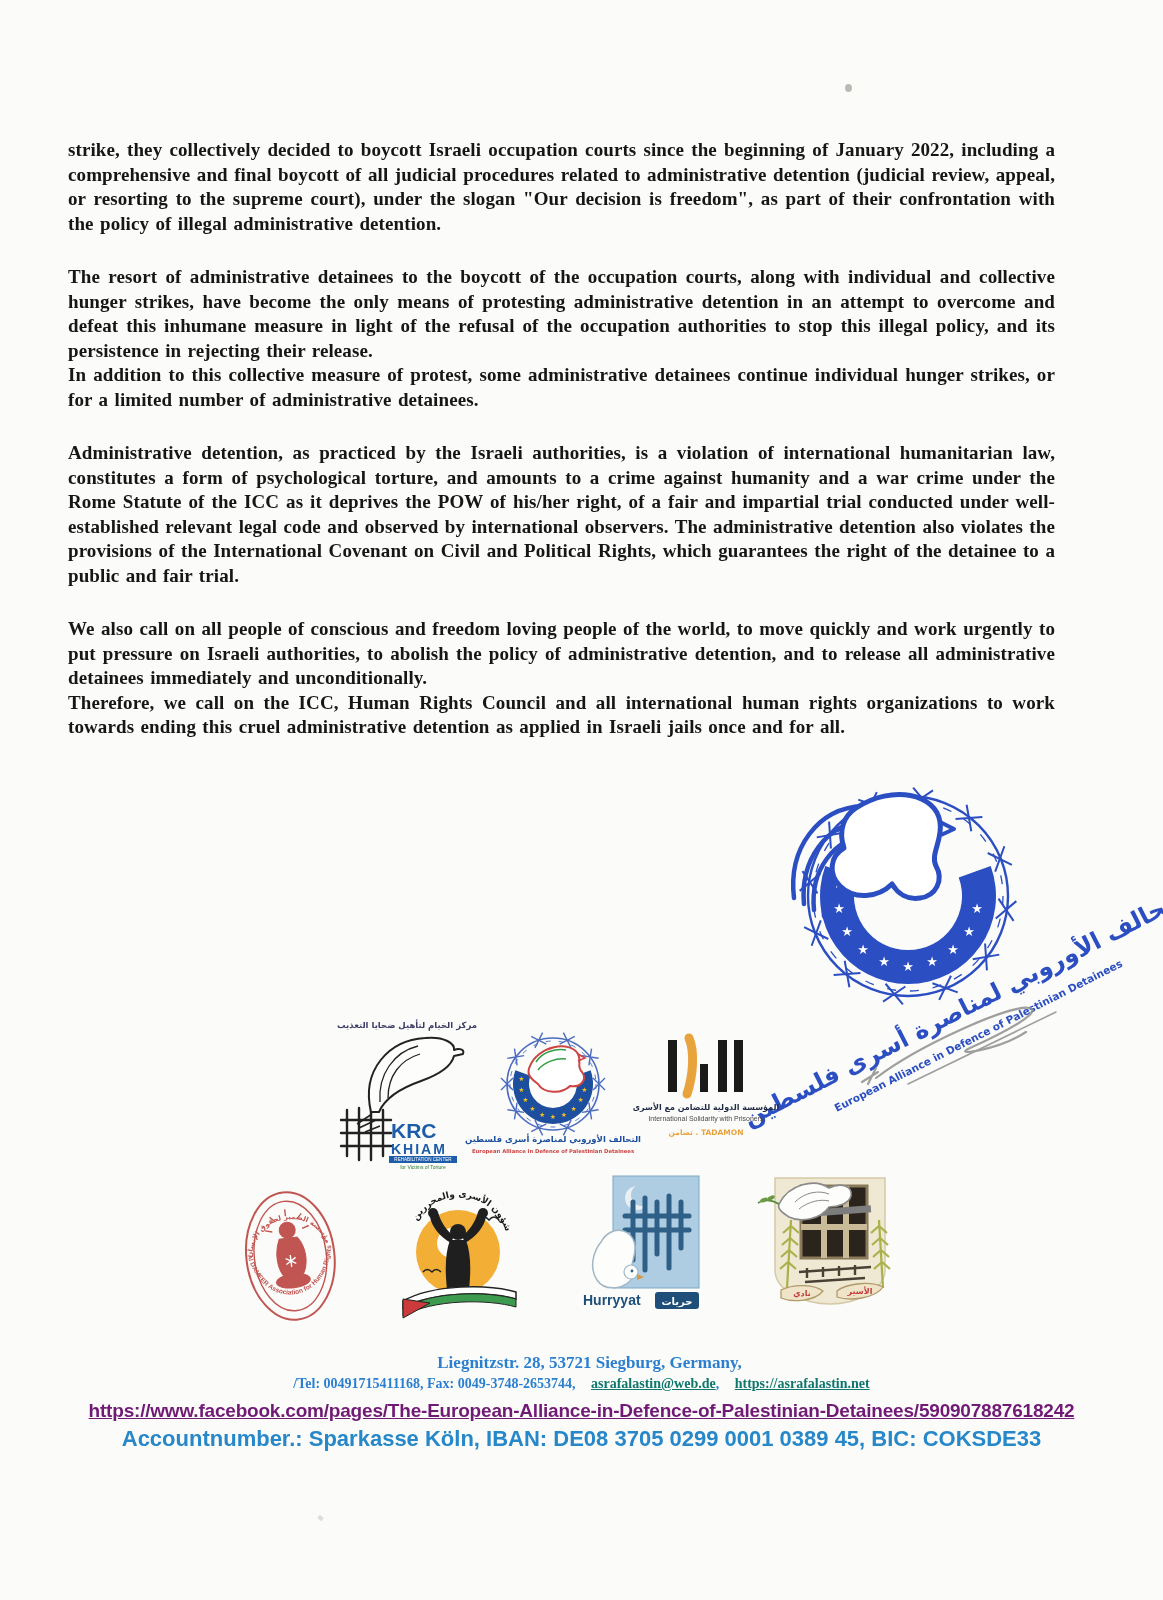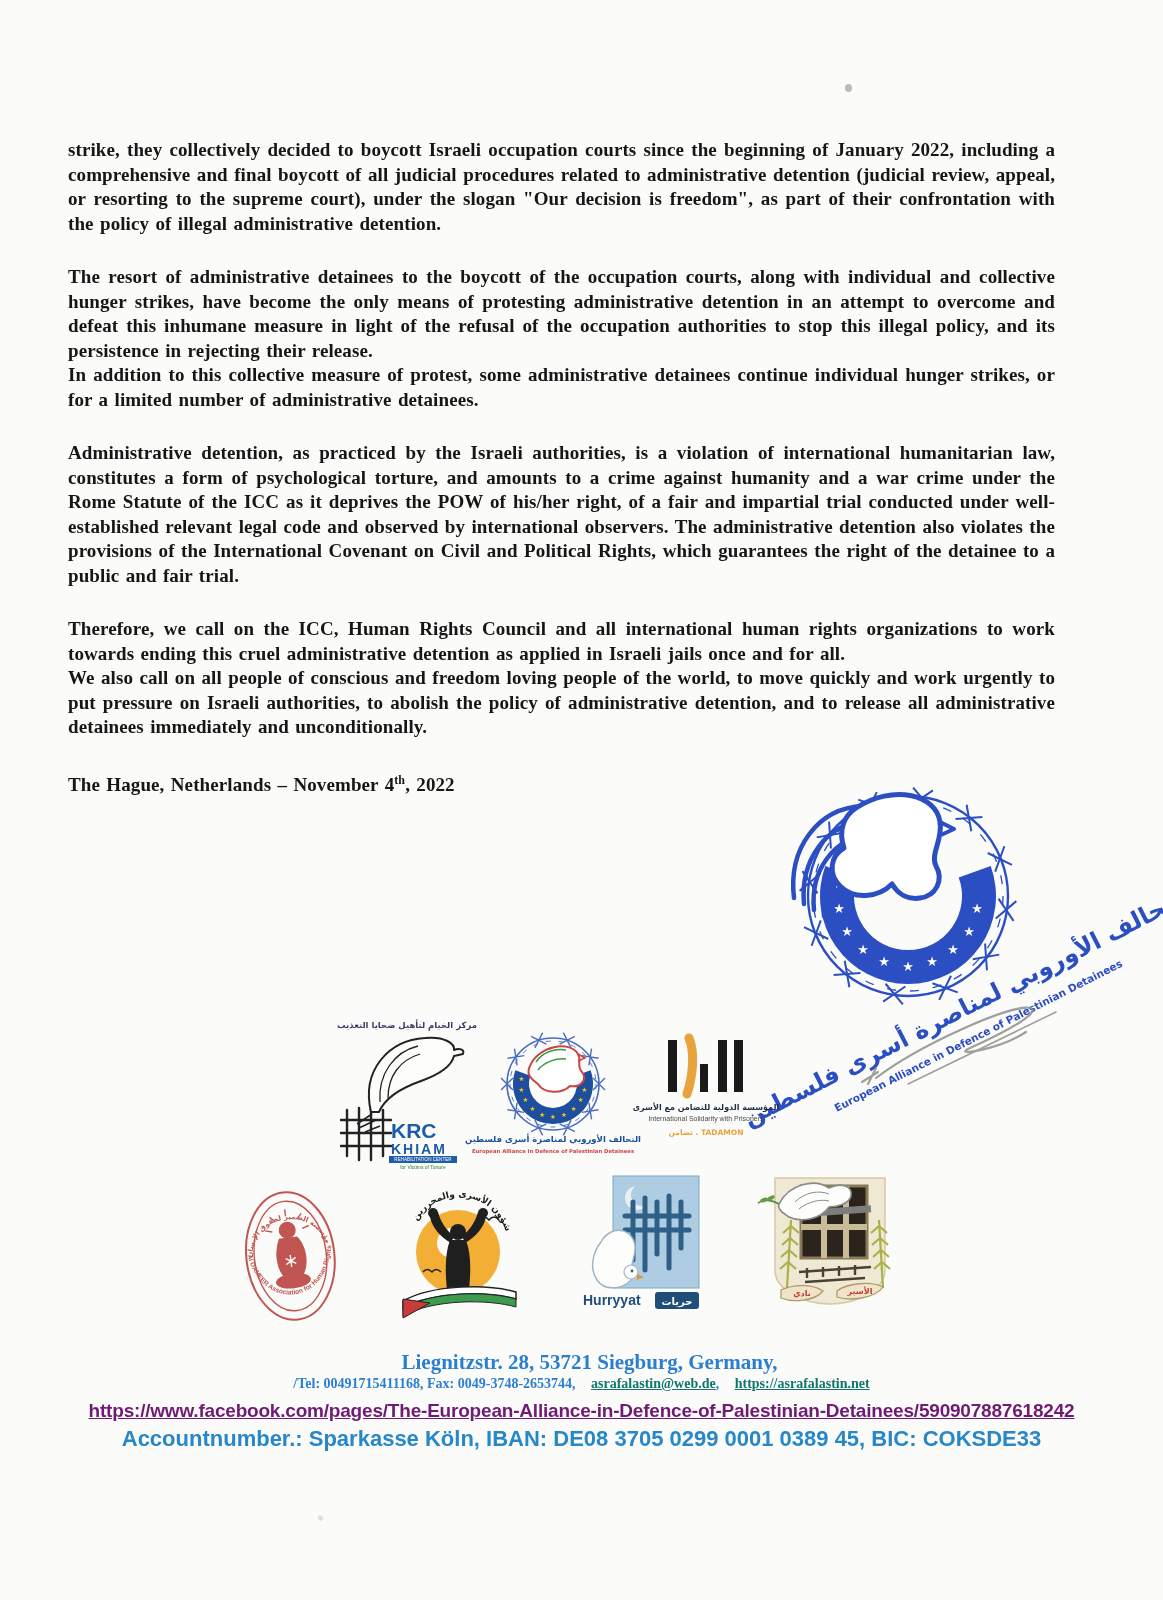--- a/index.html
+++ b/index.html
@@ -21,21 +21,21 @@
   .dateline sup{font-size:12px;line-height:0;}
   
   .abs{position:absolute;}
   svg{overflow:visible;display:block;}
   
   .footer{
     position:absolute;left:0;top:1352px;width:1163px;text-align:center;
   }
   .f-serif{color:#2b7fd0;font-weight:700;font-family:"Liberation Serif",serif;}
   .f-line1{font-size:15.5px;line-height:21px;}
-  .f-line2{font-size:21px;line-height:21px;padding-left:16px;}
+  .f-line2{font-size:17px;line-height:21px;padding-left:16px;}
   .f-line3{font-size:14px;line-height:21px;}
   .f-line3 a{color:#0f766e;text-decoration:underline;cursor:pointer;margin-left:12px;}
   .f-fb{margin-top:4px;font-family:"Liberation Sans",sans-serif;font-weight:700;
         font-size:19px;letter-spacing:-.2px;line-height:26px;}
   .f-fb a{color:#701a75;text-decoration:underline;cursor:pointer;}
   .f-account{margin-top:3px;font-family:"Liberation Sans",sans-serif;font-weight:700;
         font-size:22px;color:#2687c9;line-height:24px;}
   .ar{font-family:"DejaVu Sans",sans-serif;}
 </style>
 </head>
@@ -49,25 +49,22 @@
     <p>strike, they collectively decided to boycott Israeli occupation courts since the beginning of January 2022, including a comprehensive and final boycott of all judicial procedures related to administrative detention (judicial review, appeal, or resorting to the supreme court), under the slogan "Our decision is freedom", as part of their confrontation with the policy of illegal administrative detention.</p>
   </div>
   <div class="block">
     <p>The resort of administrative detainees to the boycott of the occupation courts, along with individual and collective hunger strikes, have become the only means of protesting administrative detention in an attempt to overcome and defeat this inhumane measure in light of the refusal of the occupation authorities to stop this illegal policy, and its persistence in rejecting their release.</p>
     <p>In addition to this collective measure of protest, some administrative detainees continue individual hunger strikes, or for a limited number of administrative detainees.</p>
   </div>
   <div class="block">
     <p>Administrative detention, as practiced by the Israeli authorities, is a violation of international humanitarian law, constitutes a form of psychological torture, and amounts to a crime against humanity and a war crime under the Rome Statute of the ICC as it deprives the POW of his/her right, of a fair and impartial trial conducted under well-established relevant legal code and observed by international observers. The administrative detention also violates the provisions of the International Covenant on Civil and Political Rights, which guarantees the right of the detainee to a public and fair trial.</p>
   </div>
   <div class="block">
+    <p>We also call on all people of conscious and freedom loving people of the world, to move quickly and work urgently to put pressure on Israeli authorities, to abolish the policy of administrative detention, and to release all administrative detainees immediately and unconditionally.</p>
     <p>Therefore, we call on the ICC, Human Rights Council and all international human rights organizations to work towards ending this cruel administrative detention as applied in Israeli jails once and for all.</p>
-    <p>We also call on all people of conscious and freedom loving people of the world, to move quickly and work urgently to put pressure on Israeli authorities, to abolish the policy of administrative detention, and to release all administrative detainees immediately and unconditionally.</p>
-  </div>
-  <div class="dateline">
-    <span>The Hague, Netherlands – November 4</span><sup>th</sup><span>, 2022</span>
   </div>
 </div>
 
 <div class="abs" style="left:758px;top:778px;width:320px;height:310px;">
   <svg width="320" height="310" viewBox="0 0 320 310">
     <g stroke="#2b4ec2" fill="none" stroke-width="2">
       <circle cx="150" cy="118" r="100" stroke-width="2.4"></circle>
       <circle cx="150" cy="118" r="95" stroke-width="1.3" stroke-dasharray="9 14"></circle>
       <g>
         <g transform="rotate(8 150 118)">

